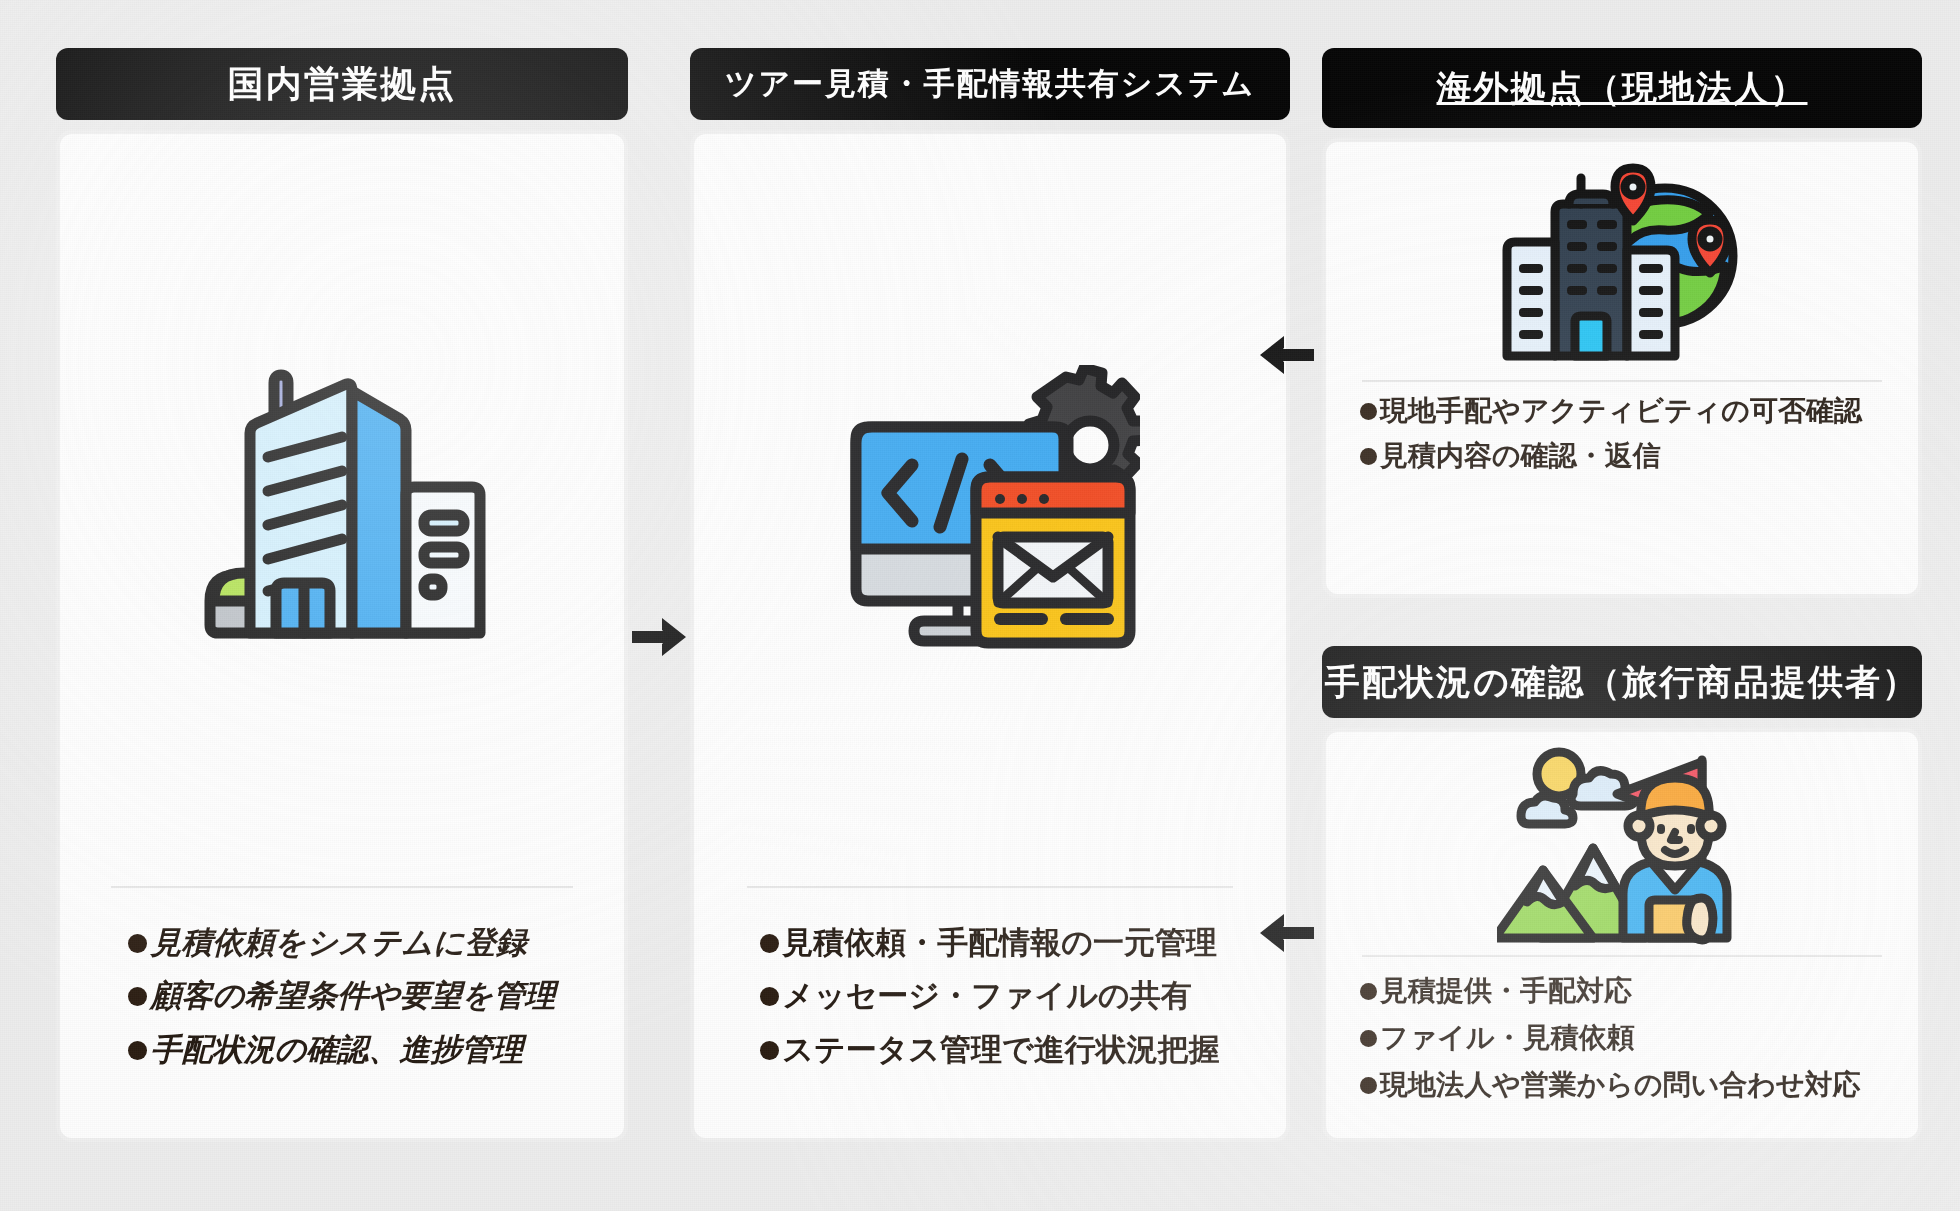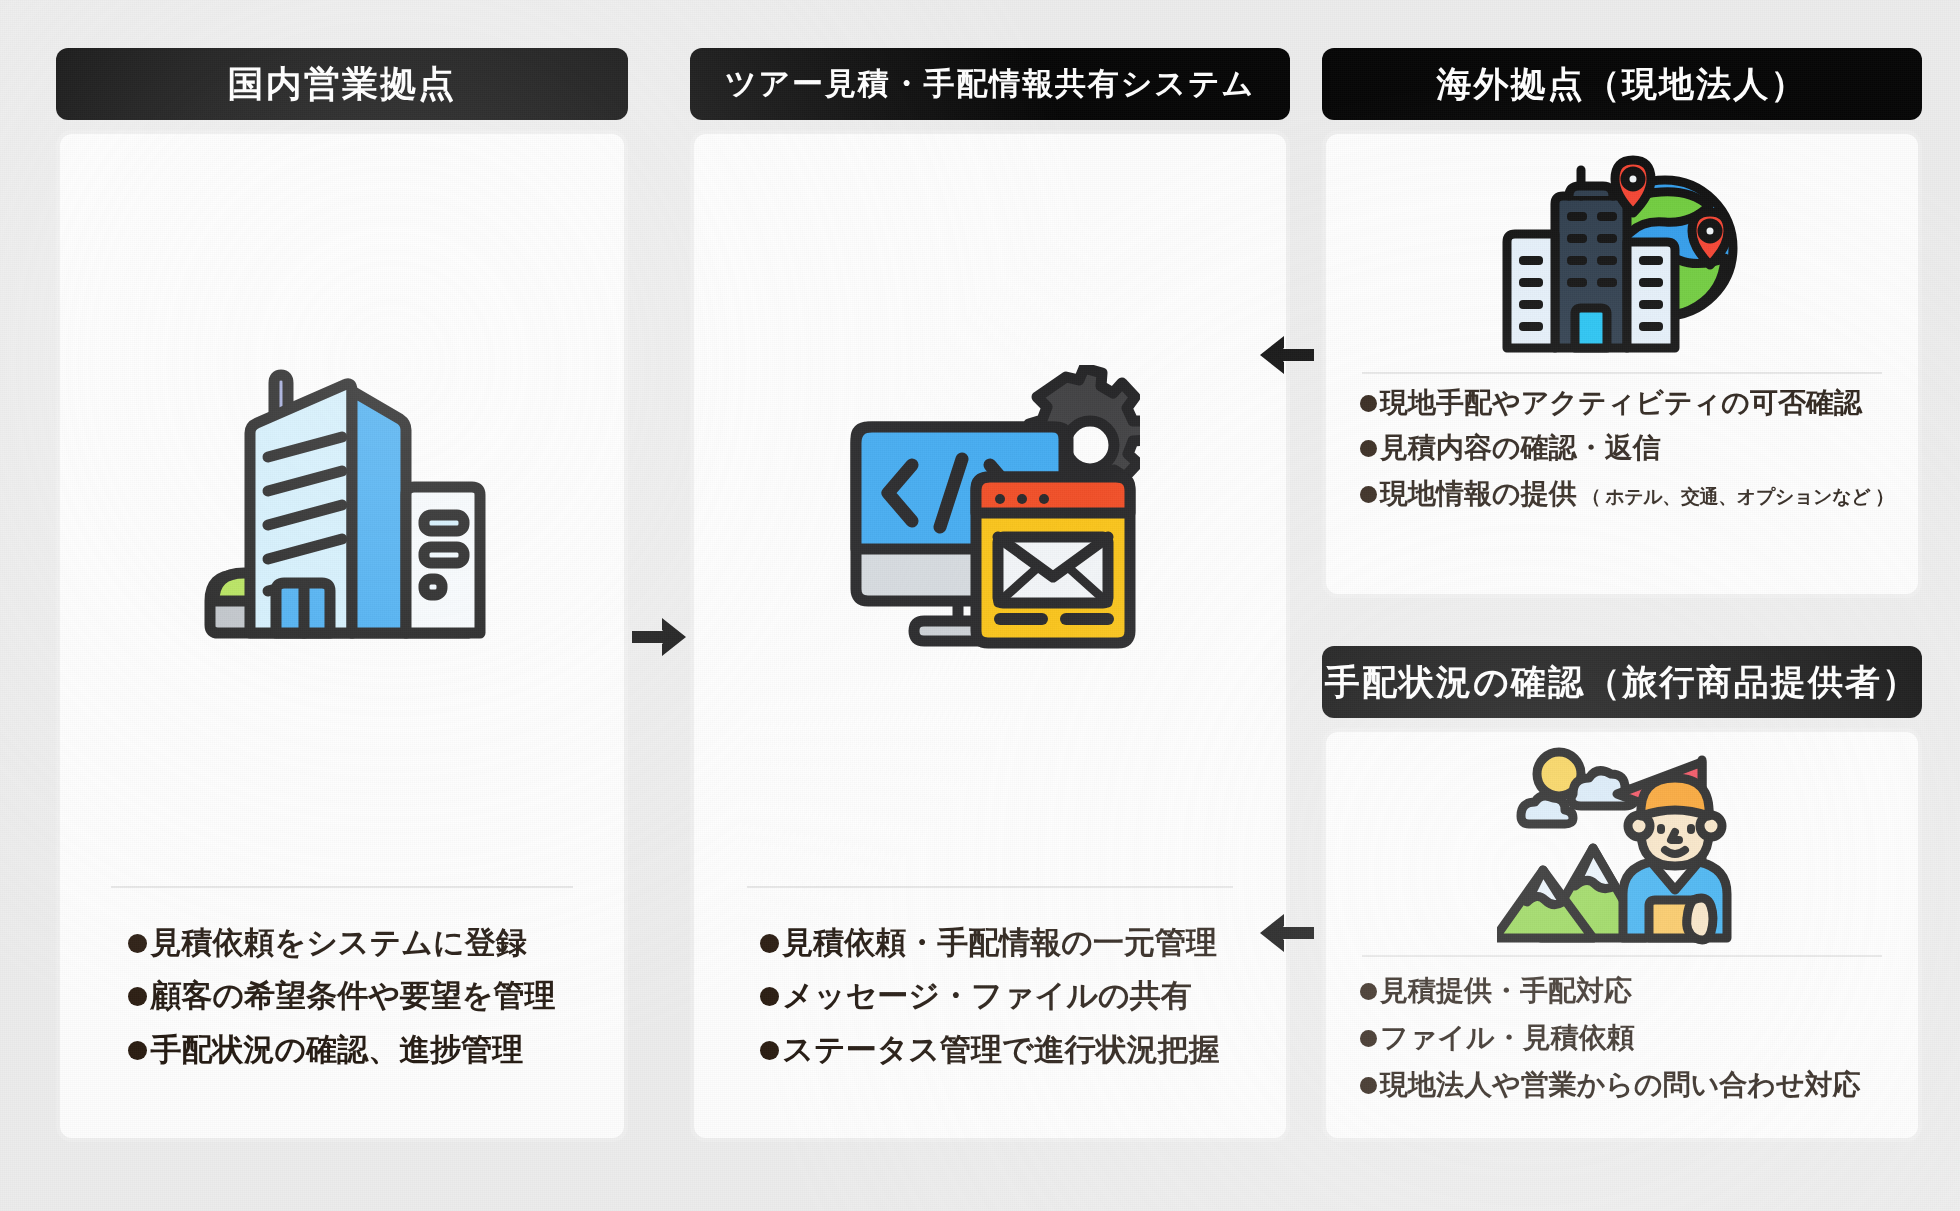--- a/index.html
+++ b/index.html
@@ -102,37 +102,37 @@
     letter-spacing: -.02em;
     margin-left: 5px;
   }
 
   
   #card-domestic {
     left: 56px;  top: 48px;  width: 572px;  height: 1094px;
   }
   #card-domestic .card-header { height: 72px; font-size: 36px; }
   #card-domestic .card-body { margin-top: 10px; }
-  #card-domestic .bullets { margin: 28px 0 62px 0; font-size: 31px; line-height: 1.72; }
+  #card-domestic .bullets { margin: 28px 0 62px 0; font-size: 31px; line-height: 1.72; font-style: italic; }
   #card-domestic .bullets li .dot { width: 19px; height: 19px; }
 
   
   #card-system {
     left: 690px; top: 48px; width: 600px; height: 1094px;
   }
   #card-system .card-header { height: 72px; font-size: 31px; }
   #card-system .card-body { margin-top: 10px; }
   #card-system .bullets { margin: 28px 0 62px 0; font-size: 31px; line-height: 1.72; }
   #card-system .bullets li .dot { width: 19px; height: 19px; }
 
   
   #card-overseas {
     left: 1322px; top: 48px; width: 600px; height: 550px;
   }
-  #card-overseas .card-header { height: 72px; font-size: 35px; }
+  #card-overseas .card-header { height: 80px; font-size: 35px; text-decoration: underline; }
   #card-overseas .card-body { margin-top: 10px; padding-top: 8px; }
   #card-overseas .icon-zone { flex: none; height: 230px; }
   #card-overseas .bullets { margin: 6px 18px 18px 0; padding-left: 34px; align-self: flex-start; font-size: 28px; line-height: 1.62; }
   #card-overseas .bullets li .dot { width: 17px; height: 17px; }
 
   
   #card-vendor {
     left: 1322px; top: 646px; width: 600px; height: 496px;
   }
   #card-vendor .card-header { height: 72px; font-size: 35px; }
@@ -342,25 +342,20 @@
       <div class="divider" style="width:88%"></div>
       <ul class="bullets">
         <li>
             <span class="dot"></span>
             <span>現地手配やアクティビティの可否確認</span>
           </li>
         <li>
             <span class="dot"></span>
             <span>見積内容の確認・返信</span>
           </li>
-        <li>
-            <span class="dot"></span>
-            <span>現地情報の提供</span>
-            <span class="sub">（ ホテル、交通、オプションなど ）</span>
-          </li>
       </ul>
     </div>
   </div>
 
   <div class="arrow" id="arrow-vendor-to-system">
     <svg width="56" height="50" viewBox="0 0 56 50">
       <g fill="#0d0d0d">
         <rect x="16" y="19" width="40" height="12"></rect>
         <path d="M26 6 L2 25 L26 44 L26 32 L18 25 L26 18 Z"></path>
       </g>

